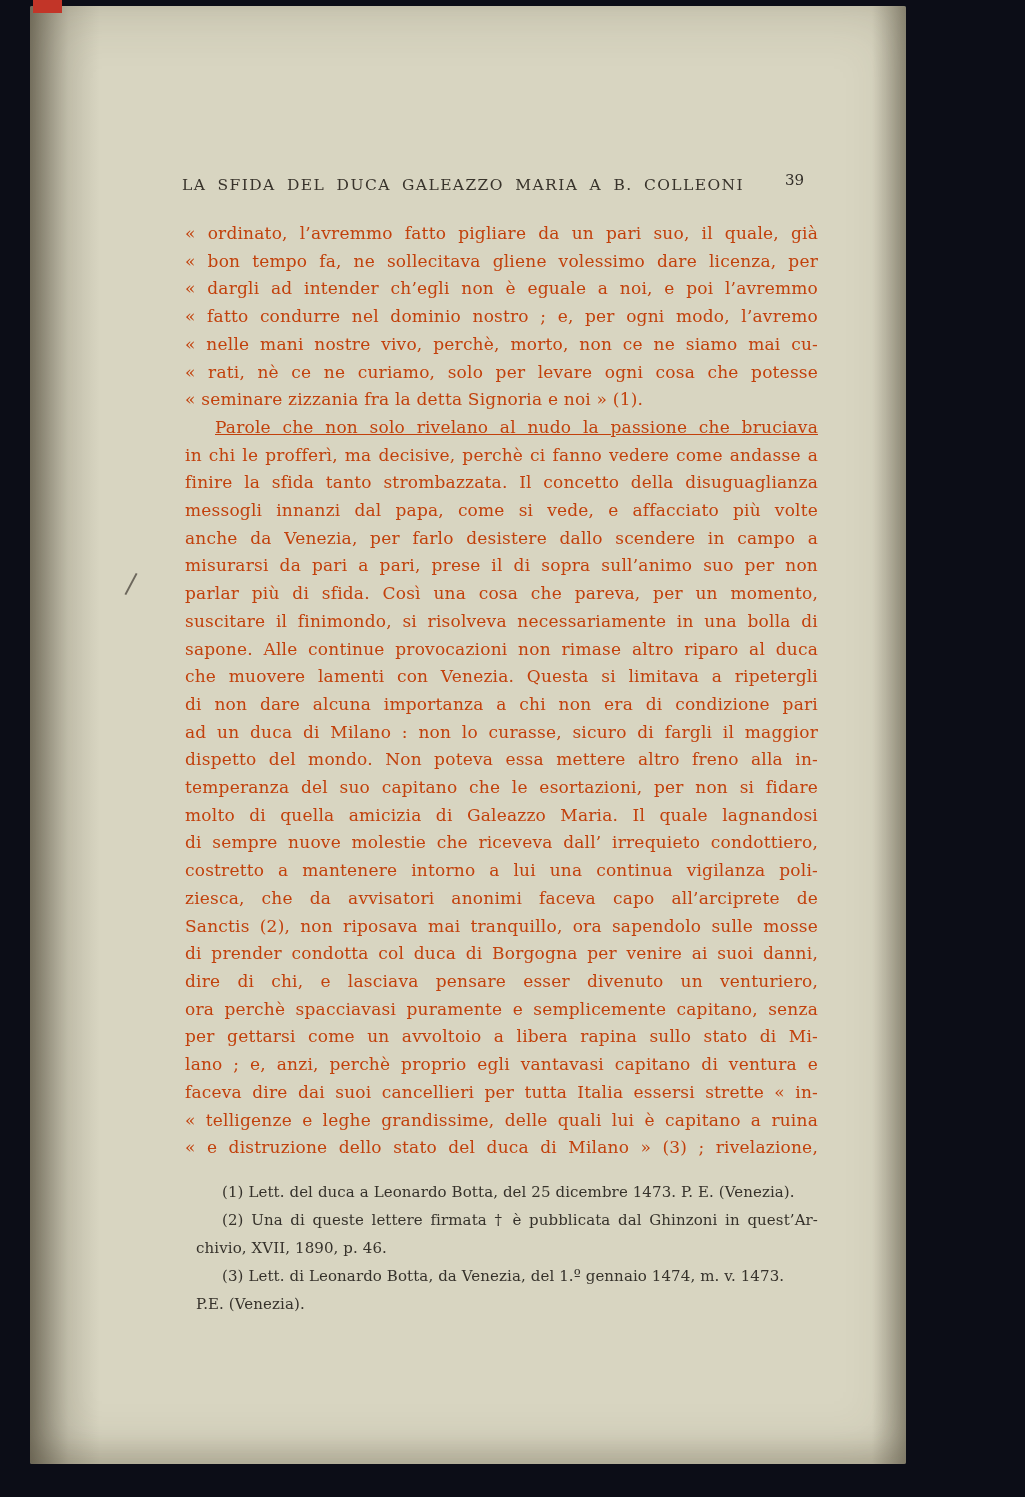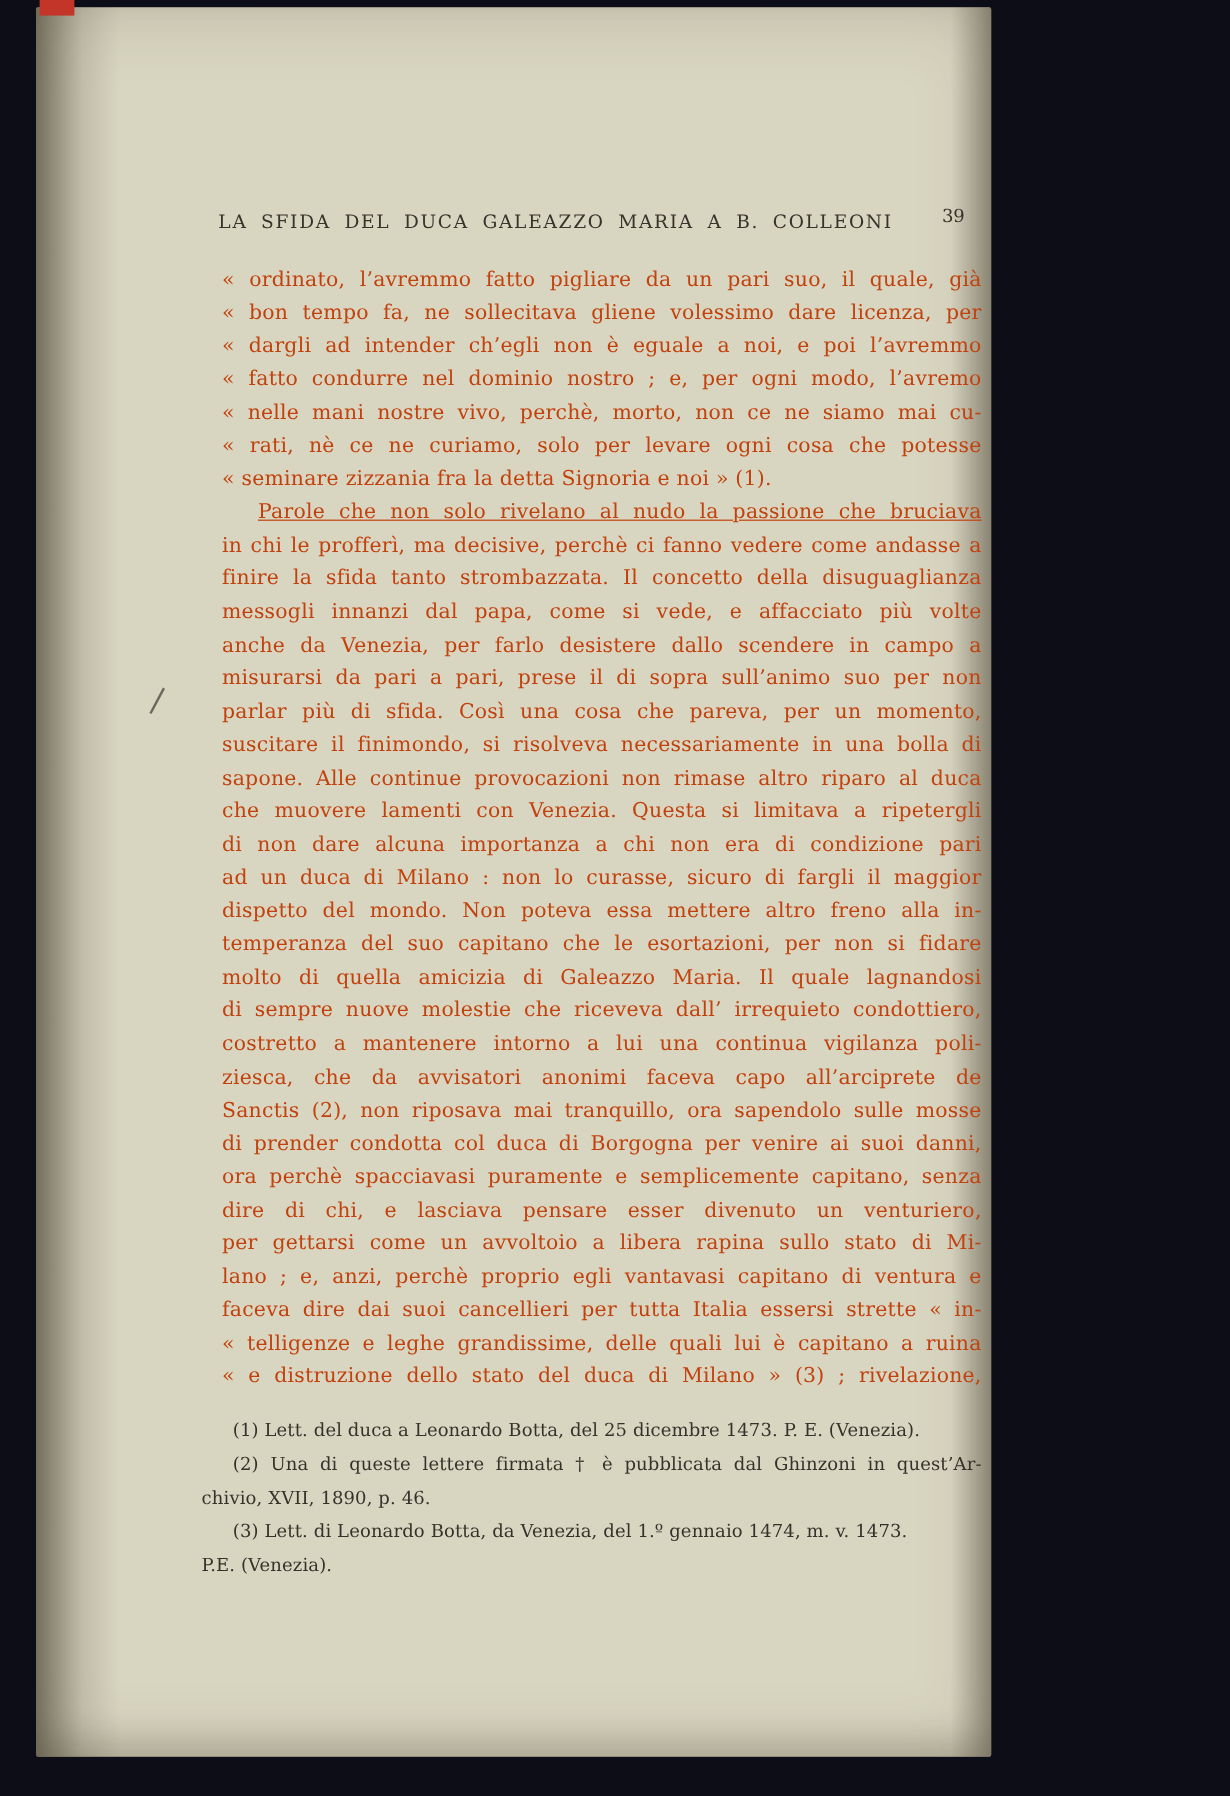--- a/index.html
+++ b/index.html
@@ -8,21 +8,21 @@
   body {
     width: 1025px; height: 1497px;
     background: #0c0d17;
     position: relative;
     overflow: hidden;
     font-family: "DejaVu Serif", "Liberation Serif", serif;
   }
   .page {
     position: absolute;
     left: 30px; top: 6px;
-    width: 796px; height: 1458px;
+    width: 876px; height: 1458px;
     background: #d8d5c1;
     border-radius: 2px;
     box-shadow: inset 0 0 60px rgba(70,60,35,0.22), inset 0 -14px 25px rgba(60,50,30,0.18);
   }
   .binding-shadow {
     position: absolute; left: 0; top: 0;
     width: 70px; height: 100%;
     background: linear-gradient(to right, rgba(45,38,24,0.5), rgba(45,38,24,0.12) 55%, rgba(45,38,24,0));
     border-radius: 2px 0 0 2px;
     pointer-events: none;
@@ -89,20 +89,21 @@
     text-align: right;
     text-align-last: left;
   }
   .line.indent {
     text-indent: 30px;
     text-decoration: underline;
   }
   .footnotes {
     margin-top: 16px;
     color: #36322b;
+    margin-left: 28px;
   }
   .fline {
     font-size: 15px;
     line-height: 28px;
     text-align: left;
     text-align-last: left;
     letter-spacing: 0.1px;
   }
   .fline.f-indent { text-indent: 26px; }
   .fline.f-just { text-align: justify; text-align-last: justify; }
@@ -144,22 +145,22 @@
       <div class="line">di non dare alcuna importanza a chi non era di condizione pari</div>
       <div class="line">ad un duca di Milano : non lo curasse, sicuro di fargli il maggior</div>
       <div class="line">dispetto del mondo. Non poteva essa mettere altro freno alla in-</div>
       <div class="line">temperanza del suo capitano che le esortazioni, per non si fidare</div>
       <div class="line">molto di quella amicizia di Galeazzo Maria. Il quale lagnandosi</div>
       <div class="line">di sempre nuove molestie che riceveva dall’ irrequieto condottiero,</div>
       <div class="line">costretto a mantenere intorno a lui una continua vigilanza poli-</div>
       <div class="line">ziesca, che da avvisatori anonimi faceva capo all’arciprete de</div>
       <div class="line">Sanctis (2), non riposava mai tranquillo, ora sapendolo sulle mosse</div>
       <div class="line">di prender condotta col duca di Borgogna per venire ai suoi danni,</div>
+      <div class="line">dire di chi, e lasciava pensare esser divenuto un venturiero,</div>
       <div class="line">ora perchè spacciavasi puramente e semplicemente capitano, senza</div>
-      <div class="line">dire di chi, e lasciava pensare esser divenuto un venturiero,</div>
       <div class="line">per gettarsi come un avvoltoio a libera rapina sullo stato di Mi-</div>
       <div class="line">lano ; e, anzi, perchè proprio egli vantavasi capitano di ventura e</div>
       <div class="line">faceva dire dai suoi cancellieri per tutta Italia essersi strette « in-</div>
       <div class="line">« telligenze e leghe grandissime, delle quali lui è capitano a ruina</div>
       <div class="line">« e distruzione dello stato del duca di Milano » (3) ; rivelazione,</div>
     </div>
 
     <div class="footnotes">
       <div class="fline f-indent">(1) Lett. del duca a Leonardo Botta, del 25 dicembre 1473. P. E. (Venezia).</div>
       <div class="fline f-indent f-just">(2) Una di queste lettere firmata † è pubblicata dal Ghinzoni in quest’Ar-</div>

